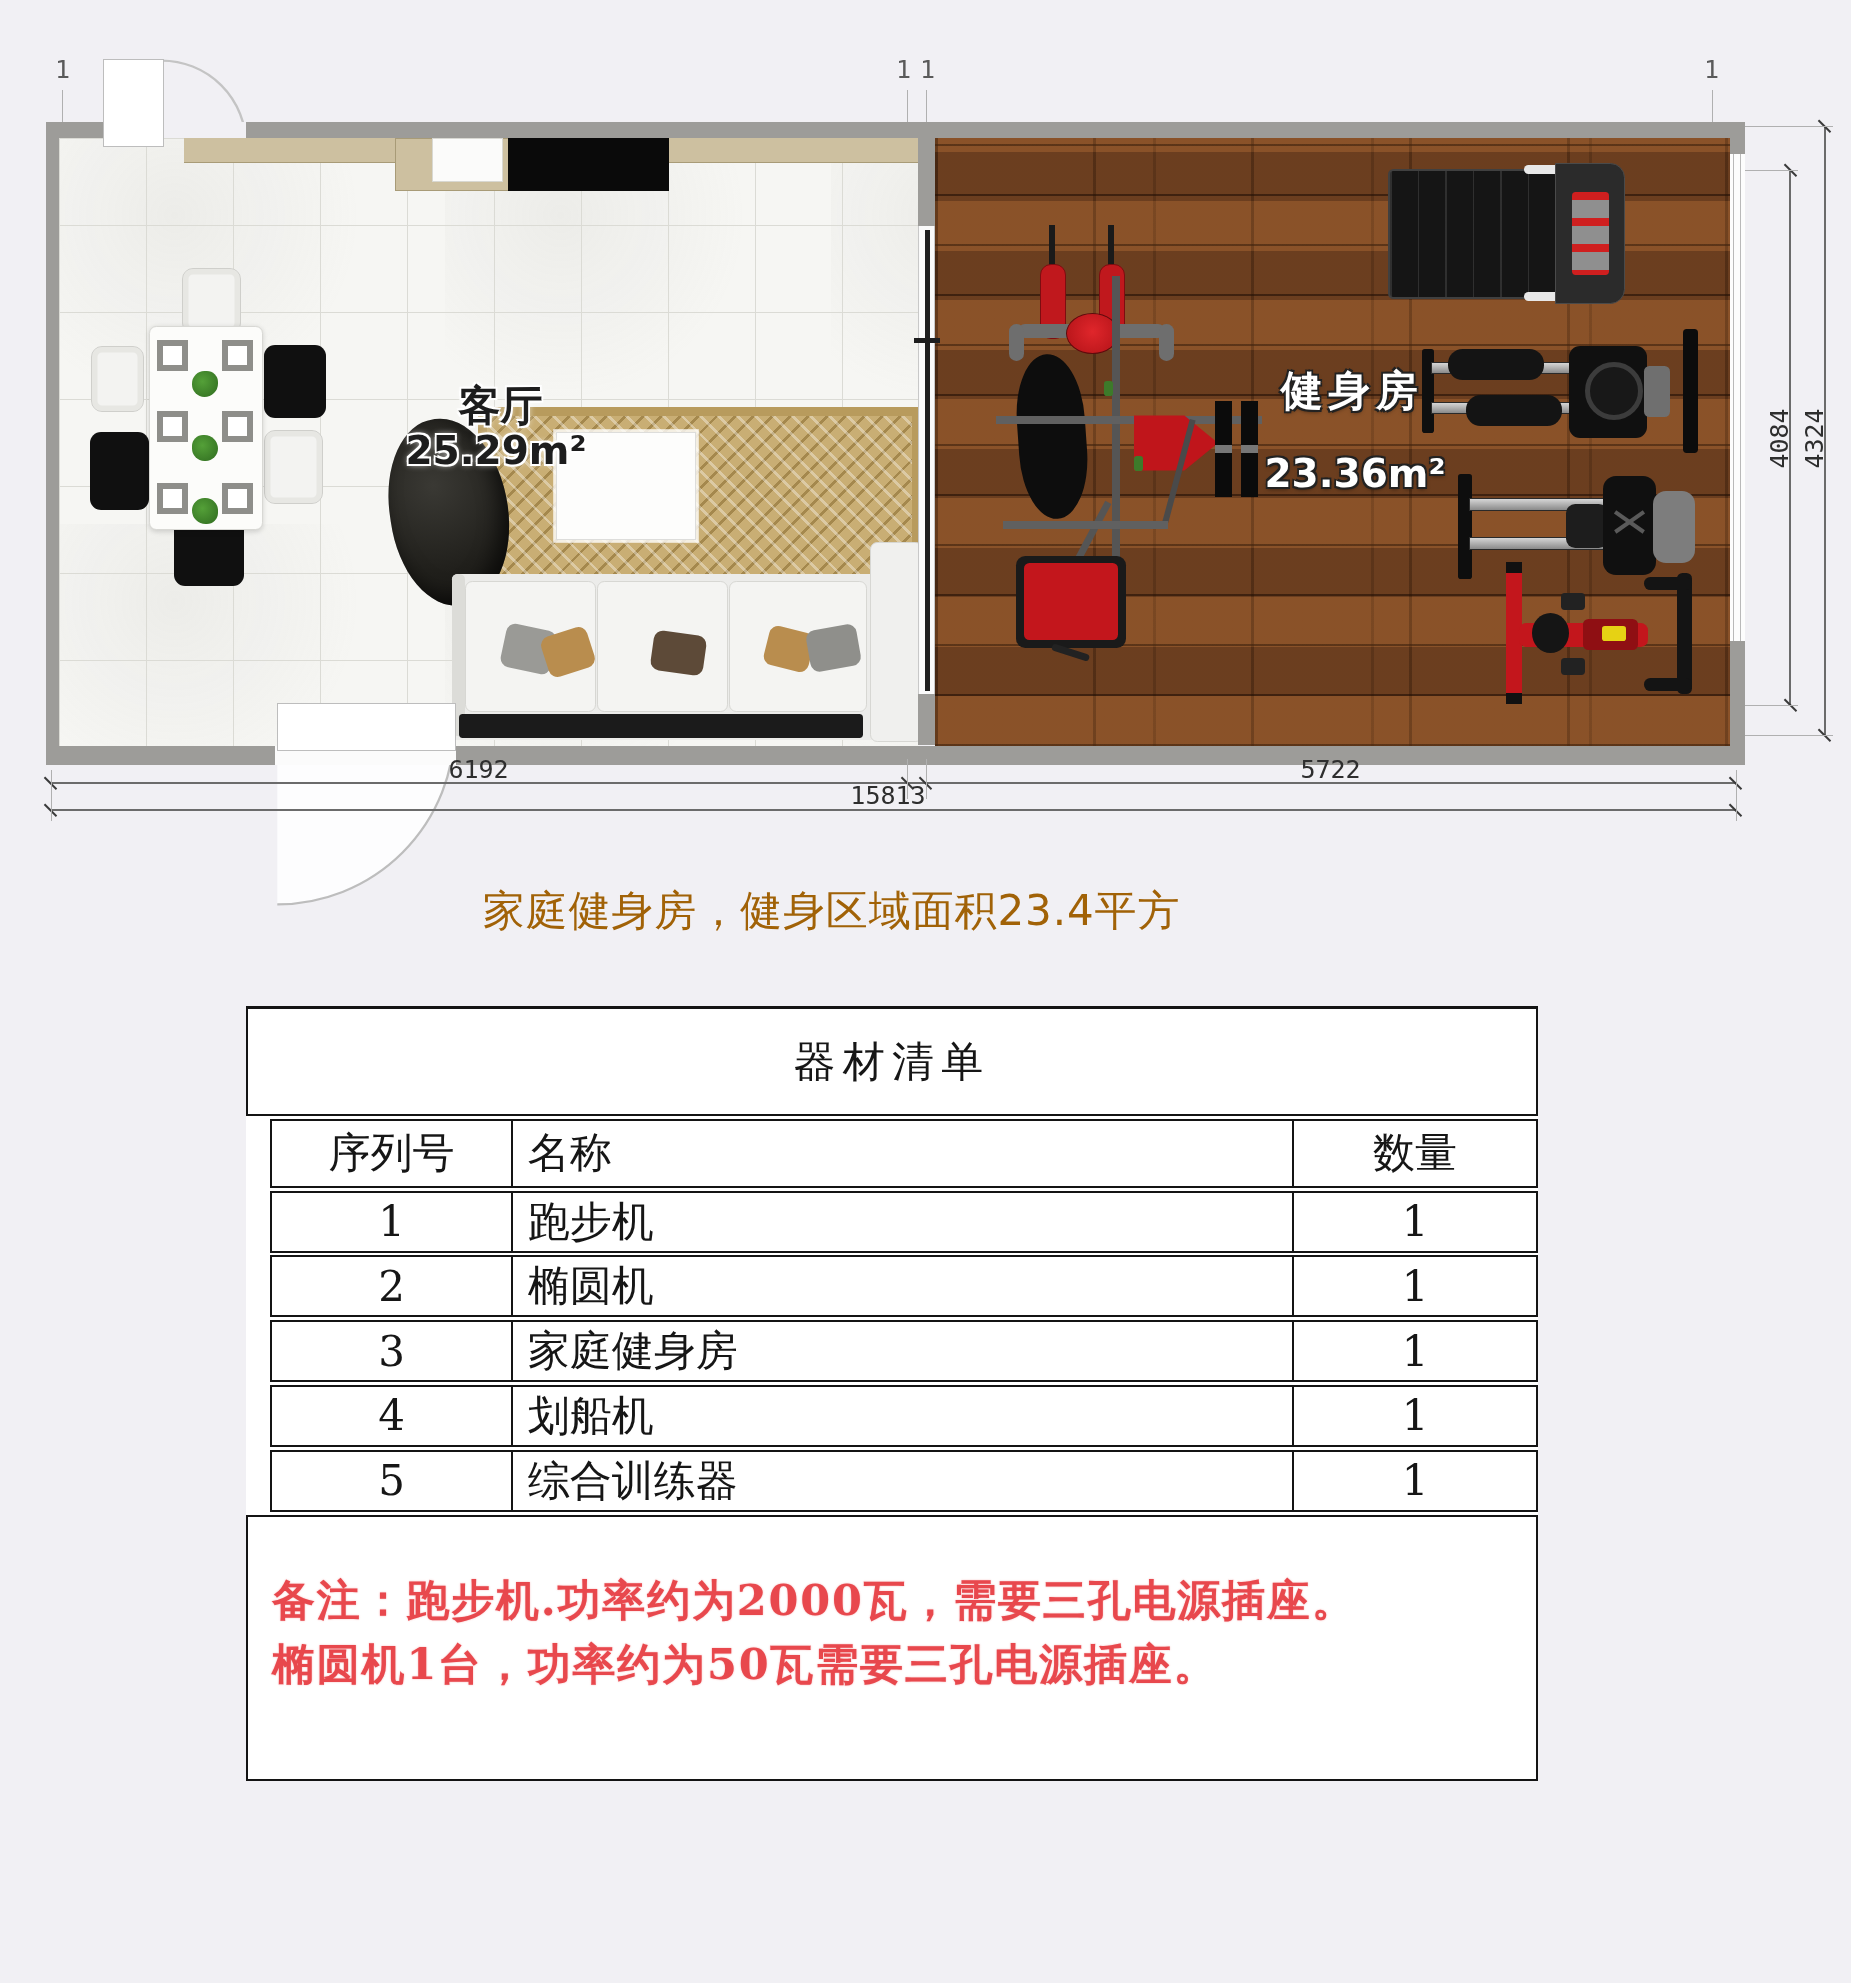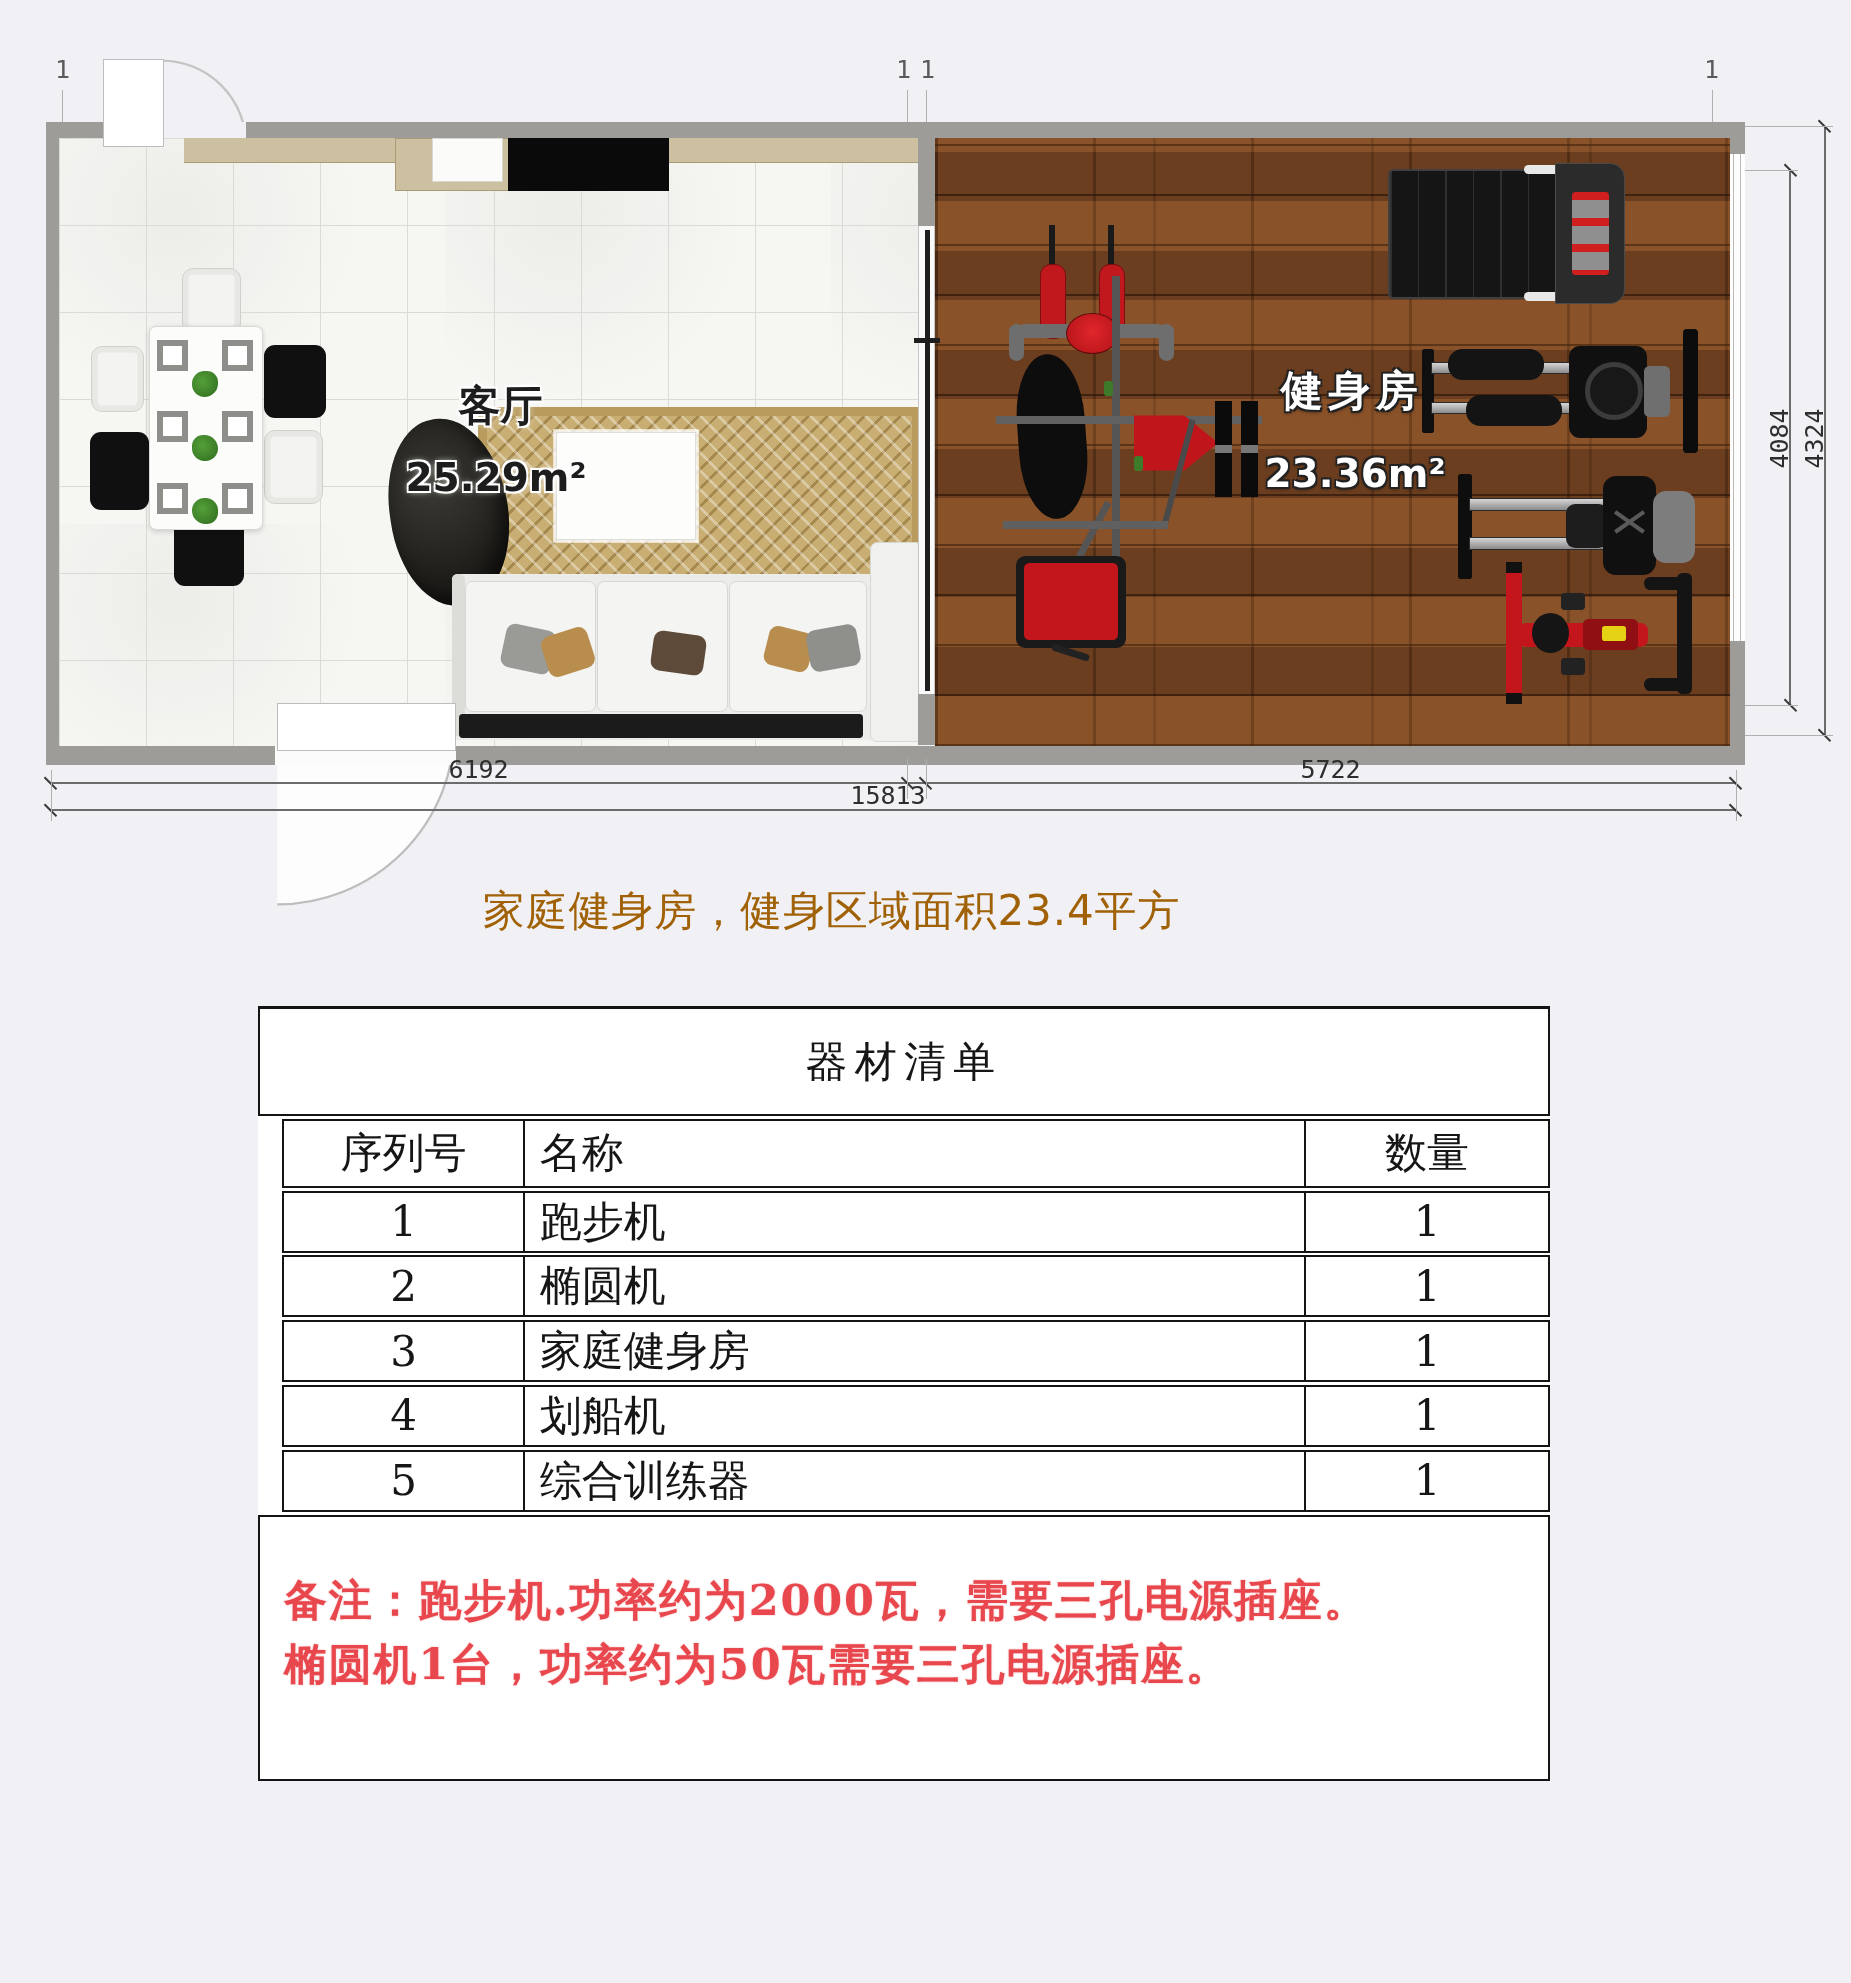--- a/index.html
+++ b/index.html
@@ -40,21 +40,21 @@
   .dim-line{background:#6b6b6b;z-index:6;}
   .dim-guide{background:#b0b0b0;z-index:6;}
   .dim-tick{position:absolute;width:16.5px;height:2.2px;background:#3a3a3a;transform:rotate(45deg);z-index:6;}
   .dim-text{position:absolute;font-family:"DejaVu Sans Mono","Liberation Mono",monospace;font-size:25px;color:#2e2e2e;text-align:center;z-index:6;white-space:nowrap;}
   .marker{position:absolute;font-family:"DejaVu Sans Mono","Liberation Mono",monospace;font-size:25px;color:#5a5a5a;z-index:6;}
 
   
   .page-title{font-size:42px;color:#a16207;font-weight:500;text-align:center;z-index:6;letter-spacing:0.9px;}
 
   
-  .eq-table{position:absolute;left:258px;top:1006px;width:1292px;background:#ffffff;z-index:6;
+  .eq-table{position:absolute;left:246px;top:1006px;width:1292px;background:#ffffff;z-index:6;
             font-family:"DejaVu Serif","Liberation Serif",serif;color:#161616;}
   .tbox{box-sizing:border-box;border:2.8px solid #141414;background:#fff;}
   .t-title{height:110px;border-top-width:3.7px;display:flex;align-items:center;justify-content:center;
            font-size:42px;letter-spacing:7.3px;}
   .t-row{margin-top:2.8px;height:69px;display:flex;}
   .t-row .c1{width:241px;box-sizing:border-box;border-right:2.8px solid #141414;display:flex;align-items:center;justify-content:center;}
   .t-row .c2{flex:1;box-sizing:border-box;display:flex;align-items:center;padding-left:14.7px;}
   .t-row .c3{width:244px;box-sizing:border-box;border-left:2.8px solid #141414;display:flex;align-items:center;justify-content:center;}
   .t-row{font-size:42px;margin-left:24px;}
   .t-data{height:62px;}
@@ -143,21 +143,21 @@
     <div class="abs" style="left:418px;top:-32px;width:51px;height:198px;background:#f0f0ee;border:0.9px solid #d7d7d3;border-radius:7.3px;"></div>
     <div class="abs" style="left:7.3px;top:140px;width:404px;height:24px;background:#1b1b1b;border-radius:3.7px;"></div>
     <div class="abs" style="left:51px;top:53px;width:51px;height:44px;background:#9a9a96;border-radius:9.2px;transform:rotate(12deg);"></div>
     <div class="abs" style="left:92px;top:57px;width:48px;height:42px;background:#b98d4e;border-radius:9.2px;transform:rotate(-18deg);"></div>
     <div class="abs" style="left:200px;top:59px;width:53px;height:40px;background:#5d4a38;border-radius:9.2px;transform:rotate(8deg);"></div>
     <div class="abs" style="left:314px;top:55px;width:46px;height:40px;background:#b98d4e;border-radius:9.2px;transform:rotate(14deg);"></div>
     <div class="abs" style="left:356px;top:53px;width:51px;height:42px;background:#8f8f8b;border-radius:9.2px;transform:rotate(-10deg);"></div>
   </div>
 
   <div class="abs room-label label-dark" style="left:418px;top:378px;width:165px;font-size:42px;">客厅</div>
-  <div class="abs room-label label-dark" style="left:404px;top:428px;width:184px;font-size:39px;margin-top:27px;">25.29m²</div>
+  <div class="abs room-label label-dark" style="left:404px;top:428px;width:184px;font-size:39px;">25.29m²</div>
   <div class="abs room-label label-light" style="left:1260px;top:363px;width:184px;font-size:42px;letter-spacing:5.5px;">健身房</div>
   <div class="abs room-label label-light" style="left:1263px;top:415px;width:184px;font-size:39px;margin-top:36px;">23.36m²</div>
 
   <div class="abs z2" style="left:996px;top:225px;width:266px;height:441px;">
     <div class="abs" style="left:53px;top:0;width:6.4px;height:64px;background:#1a1a1a;"></div>
     <div class="abs" style="left:112px;top:0;width:6.4px;height:64px;background:#1a1a1a;"></div>
     <div class="abs" style="left:44px;top:39px;width:24px;height:73px;background:#c0181d;border:1.8px solid #7d0d10;border-radius:11px;"></div>
     <div class="abs" style="left:103px;top:39px;width:24px;height:73px;background:#c0181d;border:1.8px solid #7d0d10;border-radius:11px;"></div>
     <div class="abs gray-bar" style="left:22px;top:99px;width:147px;height:13.8px;border-radius:7.3px;background:#6e6e6e;"></div>
     <div class="abs" style="left:13px;top:99px;width:14.7px;height:37px;background:#6e6e6e;border-radius:7.3px;"></div>

